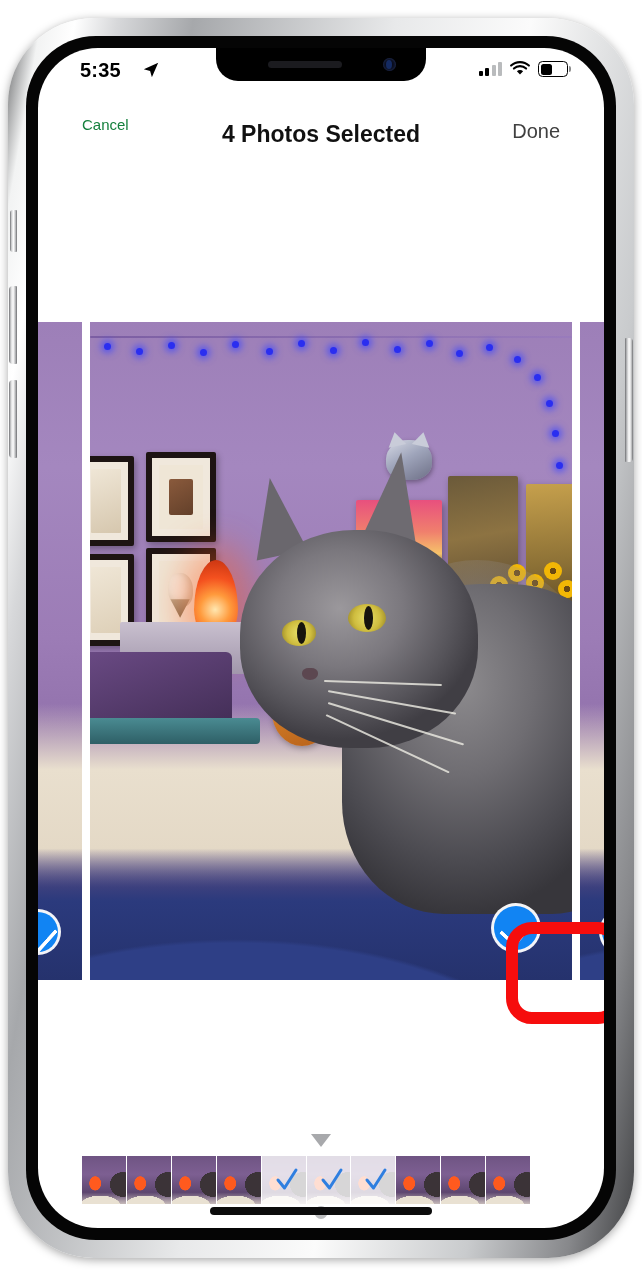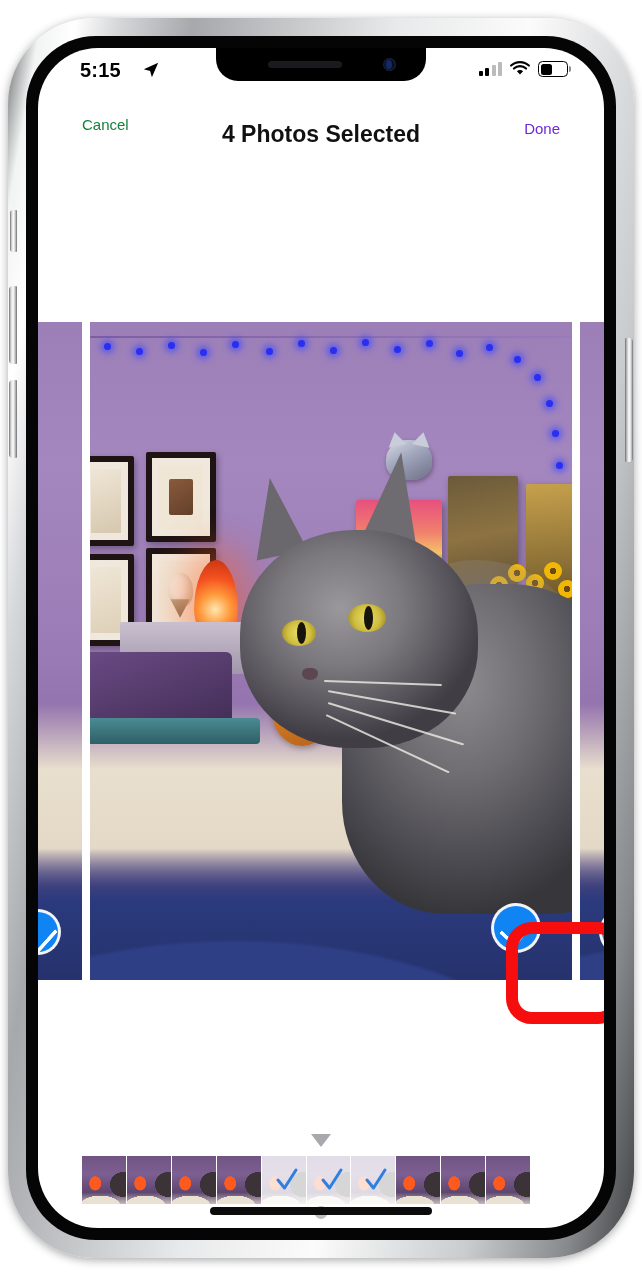--- a/index.html
+++ b/index.html
@@ -59,21 +59,21 @@
   .sig i:nth-child(4){height:14px;}
   .batt{position:relative;width:28px;height:14px;border:1.6px solid #000;border-radius:4.5px;}
   .batt-fill{position:absolute;left:1.5px;top:1.5px;bottom:1.5px;background:#000;border-radius:2.5px;}
   .batt-cap{position:absolute;right:-4px;top:4px;width:2.4px;height:6px;border-radius:0 2px 2px 0;background:#000;opacity:.45;}
 
   
   .navbar{position:absolute;top:58px;left:0;right:0;height:62px;z-index:25;}
   .nav-cancel{position:absolute;left:44px;top:10px;font-size:15px;color:#15803d;}
   .nav-title{position:absolute;left:0;right:0;top:15px;text-align:center;
              font-size:23px;font-weight:bold;color:#111;}
-  .nav-done{position:absolute;right:44px;top:14px;font-size:15px;color:#6d28d9;}
+  .nav-done{position:absolute;right:44px;top:14px;font-size:20px;color:#404040;}
 
   
   .carousel{position:absolute;top:274px;left:0;right:0;height:658px;}
   .photo{position:absolute;top:0;height:658px;background:#b39ac6;overflow:hidden;}
   .photo.main{left:52px;width:482px;}
   .photo.prev{left:-438px;width:482px;}
   .photo.next{left:542px;width:482px;}
 
   
   .scene{position:absolute;inset:0;
@@ -196,21 +196,21 @@
 
     <div class="phone-bezel">
       <div class="phone-screen">
 
         <div class="notch">
           <div class="speaker"></div>
           <div class="camera"></div>
         </div>
 
         <div class="statusbar">
-          <div class="sb-time">5:15</div>
+          <div class="sb-time">5:35</div>
           <svg class="sb-loc" viewBox="0 0 20 20">
             <path d="M18 2 L2 9.2 L9 11 L11 18 Z" fill="#000"></path>
           </svg>
           <div class="sb-right">
             <div class="sig">
               <i></i>
                 <i></i>
                 <i class="off"></i>
                 <i class="off"></i>
             </div>

